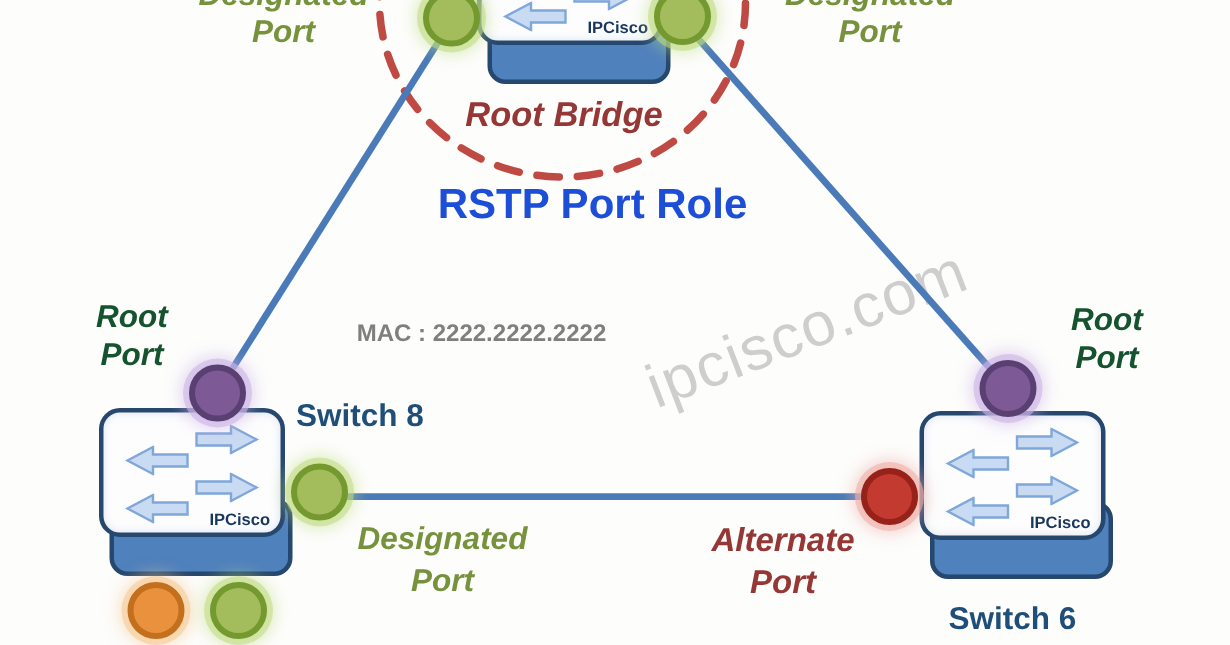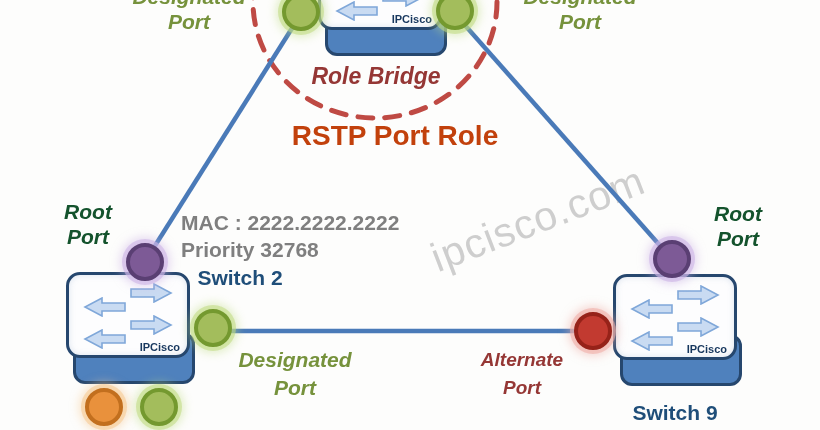--- a/index.html
+++ b/index.html
@@ -43,29 +43,29 @@
     box-sizing:border-box;border:4px solid;z-index:4;}
   .port.green {background:#a3bd5c;border-color:#74992f;box-shadow:0 0 0 4px rgba(191,219,128,.55),0 0 10px 6px rgba(191,219,128,.45);}
   .port.purple{background:#7d5a96;border-color:#5a3f73;box-shadow:0 0 0 4px rgba(205,180,230,.6),0 0 10px 6px rgba(205,180,230,.5);}
   .port.red   {background:#c23a30;border-color:#962219;box-shadow:0 0 0 4px rgba(240,175,168,.6),0 0 10px 6px rgba(240,175,168,.5);}
   .port.orange{background:#e9913c;border-color:#c26f1e;box-shadow:0 0 0 4px rgba(247,203,150,.6),0 0 10px 6px rgba(247,203,150,.5);}
   
   .lbl{position:absolute;text-align:center;font-weight:bold;z-index:5;line-height:25px;}
   .lbl span{display:block;font-style:italic;}
   .green-text {color:#76923c;font-size:21px;}
   .purple-text{color:#14532d;font-size:21px;}
-  .red-text   {color:#953735;font-size:19px;}
+  .red-text   {color:#953735;font-size:22px;}
   .rootbridge {color:#953735;font-size:23px;white-space:nowrap;}
   .title{
     position:absolute;left:265px;top:118px;width:260px;text-align:center;
-    color:#c2410c;font-size:28px;font-weight:bold;line-height:36px;z-index:5;
+    color:#1d4ed8;font-size:28px;font-weight:bold;line-height:36px;z-index:5;
   }
   .info{
-    position:absolute;left:181px;top:209px;width:280px;
-    color:#7f7f7f;font-size:21px;font-weight:bold;line-height:27px;z-index:5;
+    position:absolute;left:181px;top:209px;width:280px;text-align:center;
+    color:#7f7f7f;font-size:16px;font-weight:bold;line-height:27px;z-index:5;
   }
   .swname{position:absolute;color:#1f4e79;font-size:21px;font-weight:bold;z-index:5;text-align:center;}
 </style>
 </head>
 <body>
 
 <div class="stage">
 
   <div class="watermark">ipcisco.com</div>
 
@@ -140,34 +140,33 @@
   <div class="lbl green-text" style="left:119px;top:-16px;width:140px;">
     <span>Designated</span>
     <span>Port</span>
   </div>
   <div class="lbl green-text" style="left:510px;top:-16px;width:140px;">
     <span>Designated</span>
     <span>Port</span>
   </div>
 
   <div class="lbl rootbridge" style="left:296px;top:64px;width:160px;">
-    <span>Role Bridge</span>
+    <span>Root Bridge</span>
   </div>
 
   <div class="title">
     <span style="display:block;">RSTP Port Role</span>
   </div>
 
   <div class="info">
     <span style="display:block;">MAC : 2222.2222.2222</span>
-    <span style="display:block;">Priority 32768</span>
   </div>
 
-  <div class="swname" style="left:175px;top:266px;width:130px;"><span>Switch 2</span></div>
-  <div class="swname" style="left:610px;top:401px;width:130px;"><span>Switch 9</span></div>
+  <div class="swname" style="left:175px;top:266px;width:130px;"><span>Switch 8</span></div>
+  <div class="swname" style="left:610px;top:401px;width:130px;"><span>Switch 6</span></div>
 
   <div class="lbl purple-text" style="left:28px;top:199px;width:120px;">
     <span>Root</span>
     <span>Port</span>
   </div>
   <div class="lbl purple-text" style="left:678px;top:201px;width:120px;">
     <span>Root</span>
     <span>Port</span>
   </div>
 

